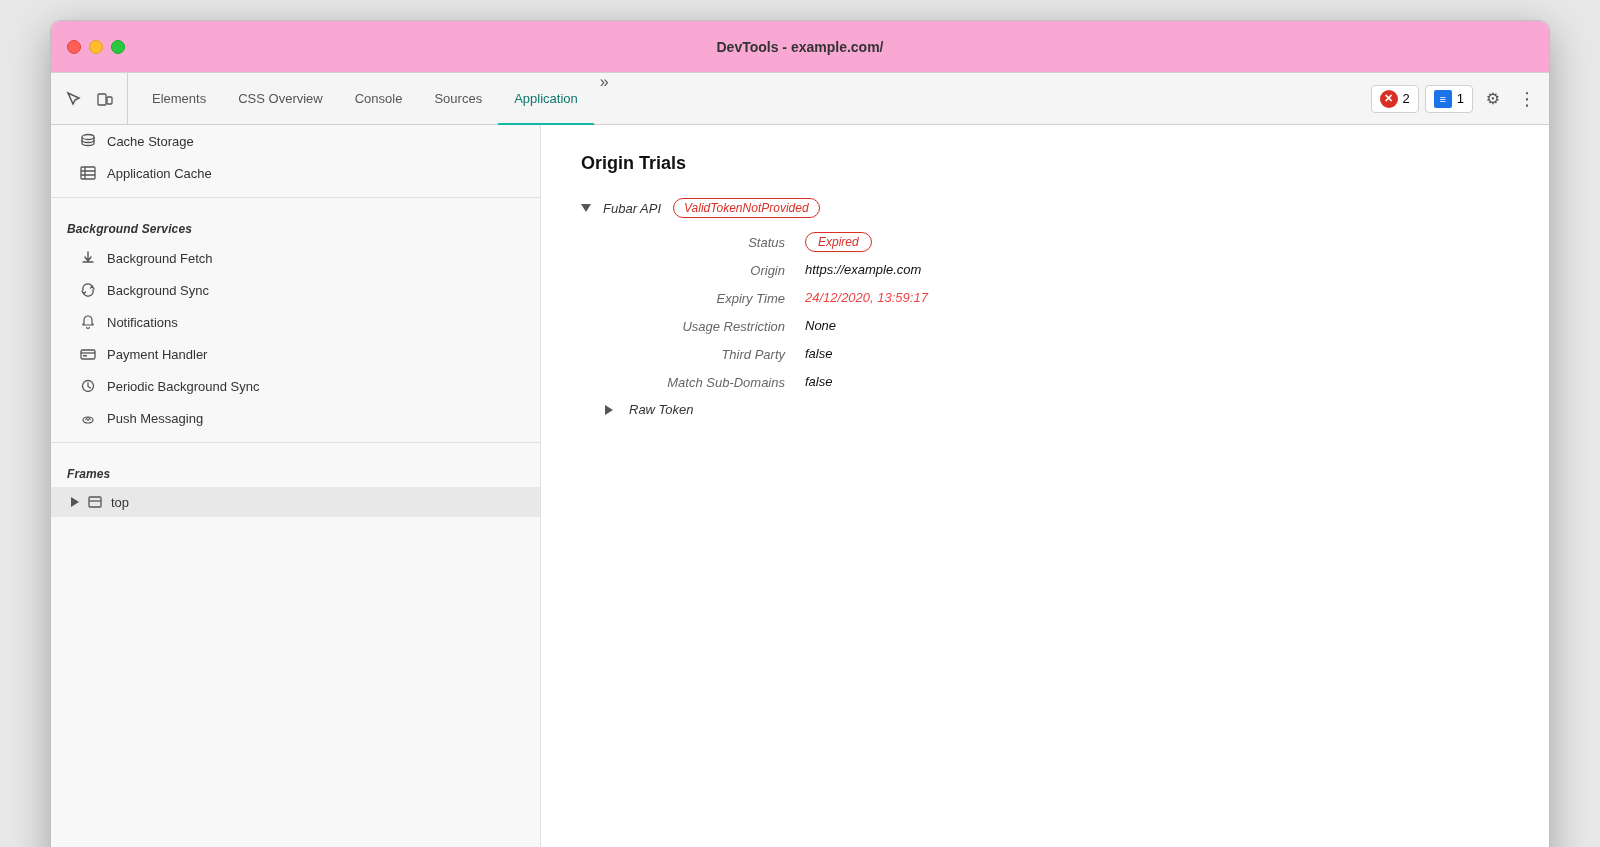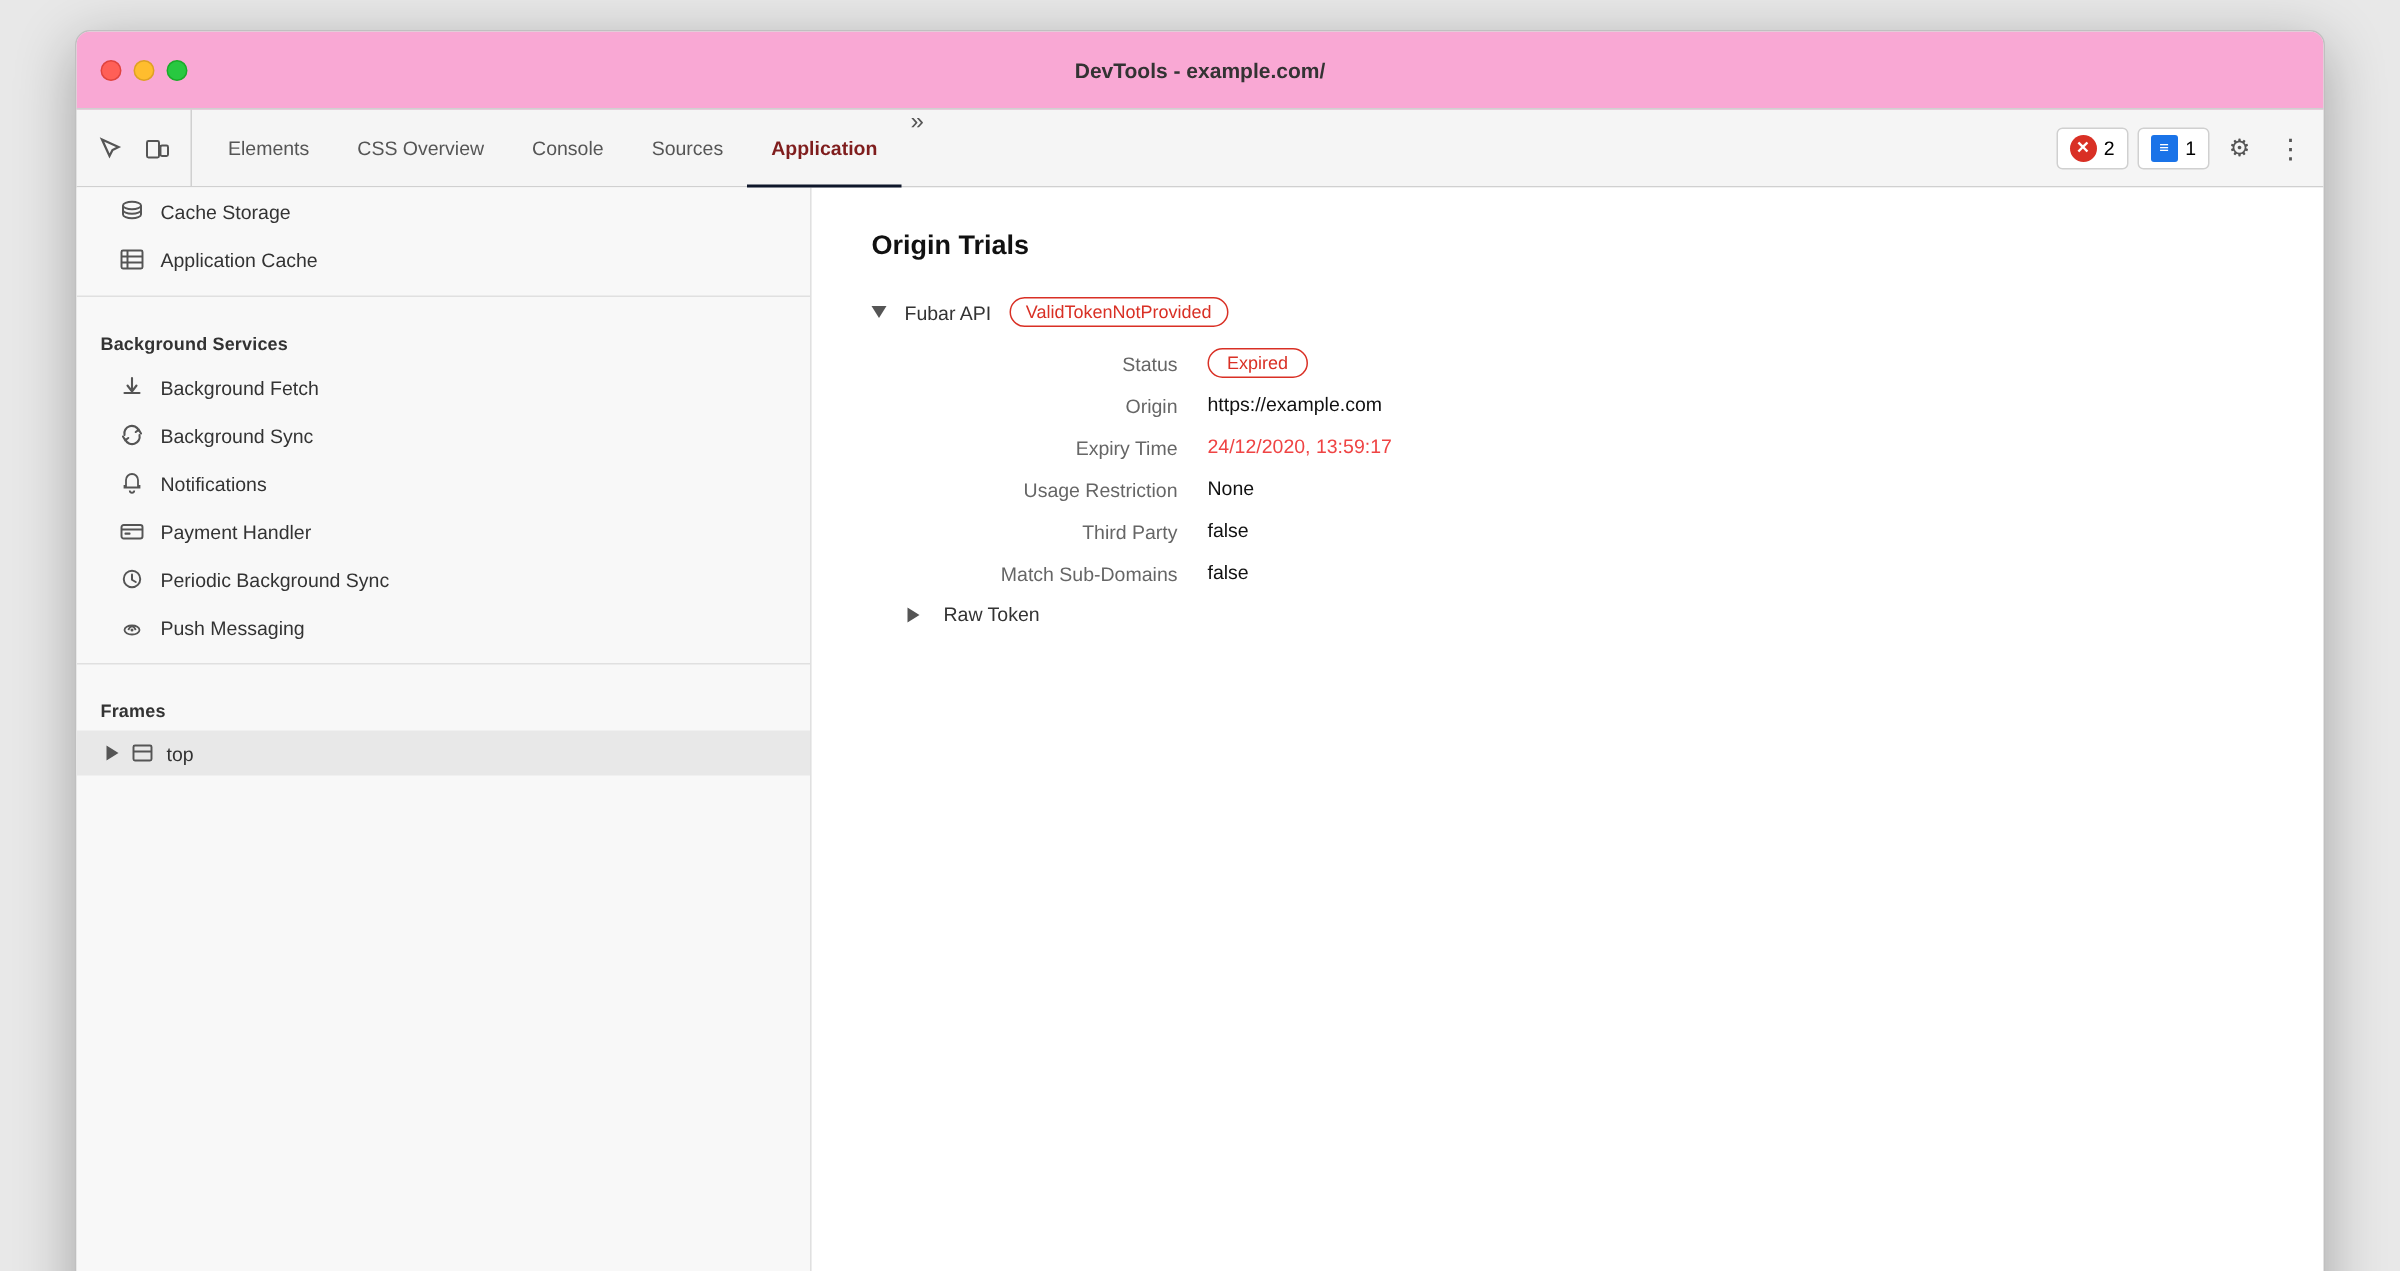--- a/index.html
+++ b/index.html
@@ -86,23 +86,23 @@
       display: flex;
       align-items: center;
       cursor: pointer;
       color: #555;
       font-size: 13px;
       white-space: nowrap;
       border-bottom: 2px solid transparent;
       position: relative;
     }
     .tab.active {
-      color: #7f1d1d;
-      border-bottom: 2px solid #0f172a;
-      font-weight: 700;
+      color: #0f766e;
+      border-bottom: 2px solid #14b8a6;
+      font-weight: 400;
     }
     .tabbar-spacer { flex: 1; }
     .tabbar-right {
       display: flex;
       align-items: center;
       gap: 6px;
     }
     .badge-btn {
       display: flex;
       align-items: center;
@@ -152,20 +152,21 @@
       border-right: 1px solid #e0e0e0;
       overflow-y: auto;
       padding-bottom: 20px;
     }
     .sidebar-section-header {
       padding: 16px 16px 6px 16px;
       font-size: 12px;
       font-weight: 600;
       color: #333;
       letter-spacing: 0.01em;
+      font-style: italic;
     }
     .sidebar-item {
       display: flex;
       align-items: center;
       padding: 7px 16px 7px 28px;
       cursor: pointer;
       color: #333;
       font-size: 13px;
       gap: 10px;
     }
@@ -200,20 +201,21 @@
       overflow-y: auto;
     }
     .panel-title {
       font-size: 18px;
       font-weight: 700;
       color: #111;
       margin-bottom: 24px;
     }
     .api-section {
       margin-bottom: 8px;
+      font-style: italic;
     }
     .api-header {
       display: flex;
       align-items: center;
       gap: 12px;
       margin-bottom: 16px;
       font-size: 13px;
     }
     .api-name {
       font-size: 13px;

